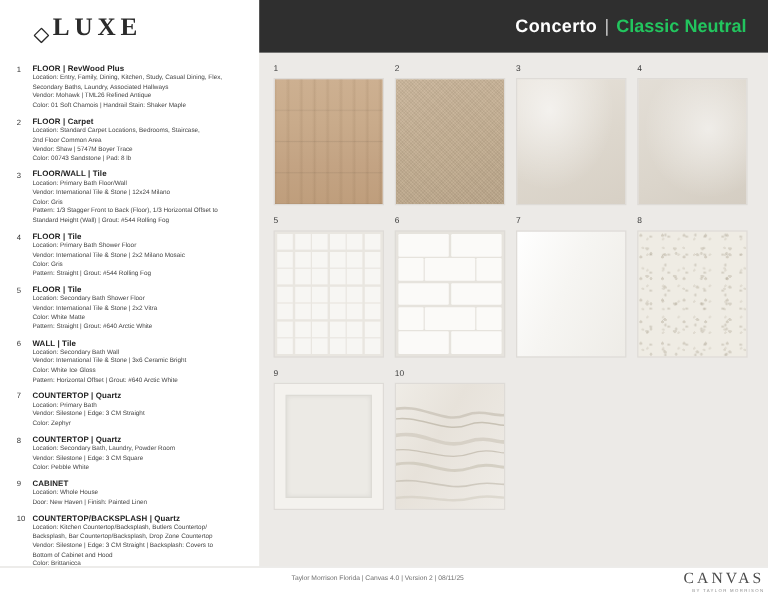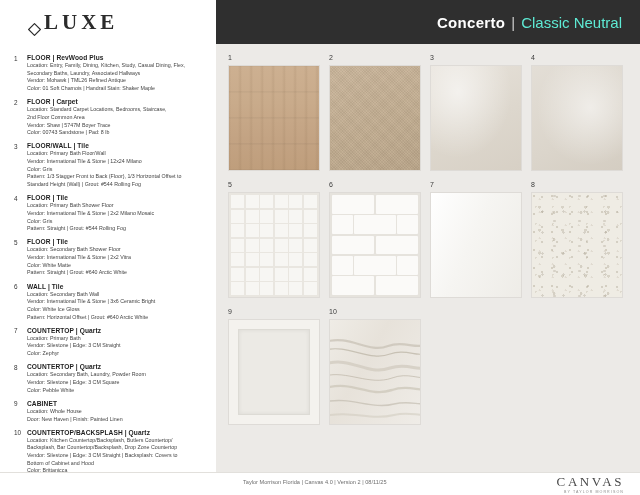--- a/index.html
+++ b/index.html
@@ -57,22 +57,22 @@
     letter-spacing: 0.3px;
   }
   .h-sep {
     font-size: 15px;
     margin: 0 6px;
     color: #c9c9c9;
     font-weight: 300;
   }
   .h-sub {
     font-size: 15px;
-    color: #5eead4;
-    font-weight: normal;
+    color: #22c55e;
+    font-weight: bold;
   }
 
   
   .body {
     position: absolute;
     top: 44px; left: 0;
     width: 640px; height: 428px;
   }
   .left-col {
     position: absolute;
@@ -231,21 +231,21 @@
     border-top: 1px solid #e2e0dc;
   }
   .footer-text {
     position: absolute;
     left: 243px; top: 6px;
     font-size: 5.6px;
     color: #6e6e6e;
   }
   .footer-brand {
     position: absolute;
-    right: 16px; top: 2px;
+    right: 3px; top: 2px;
     text-align: right;
   }
   .brand-main {
     font-family: "Liberation Serif", serif;
     font-size: 13px;
     letter-spacing: 2.6px;
     color: #4a4a4a;
     line-height: 1;
   }
   .brand-sub {

